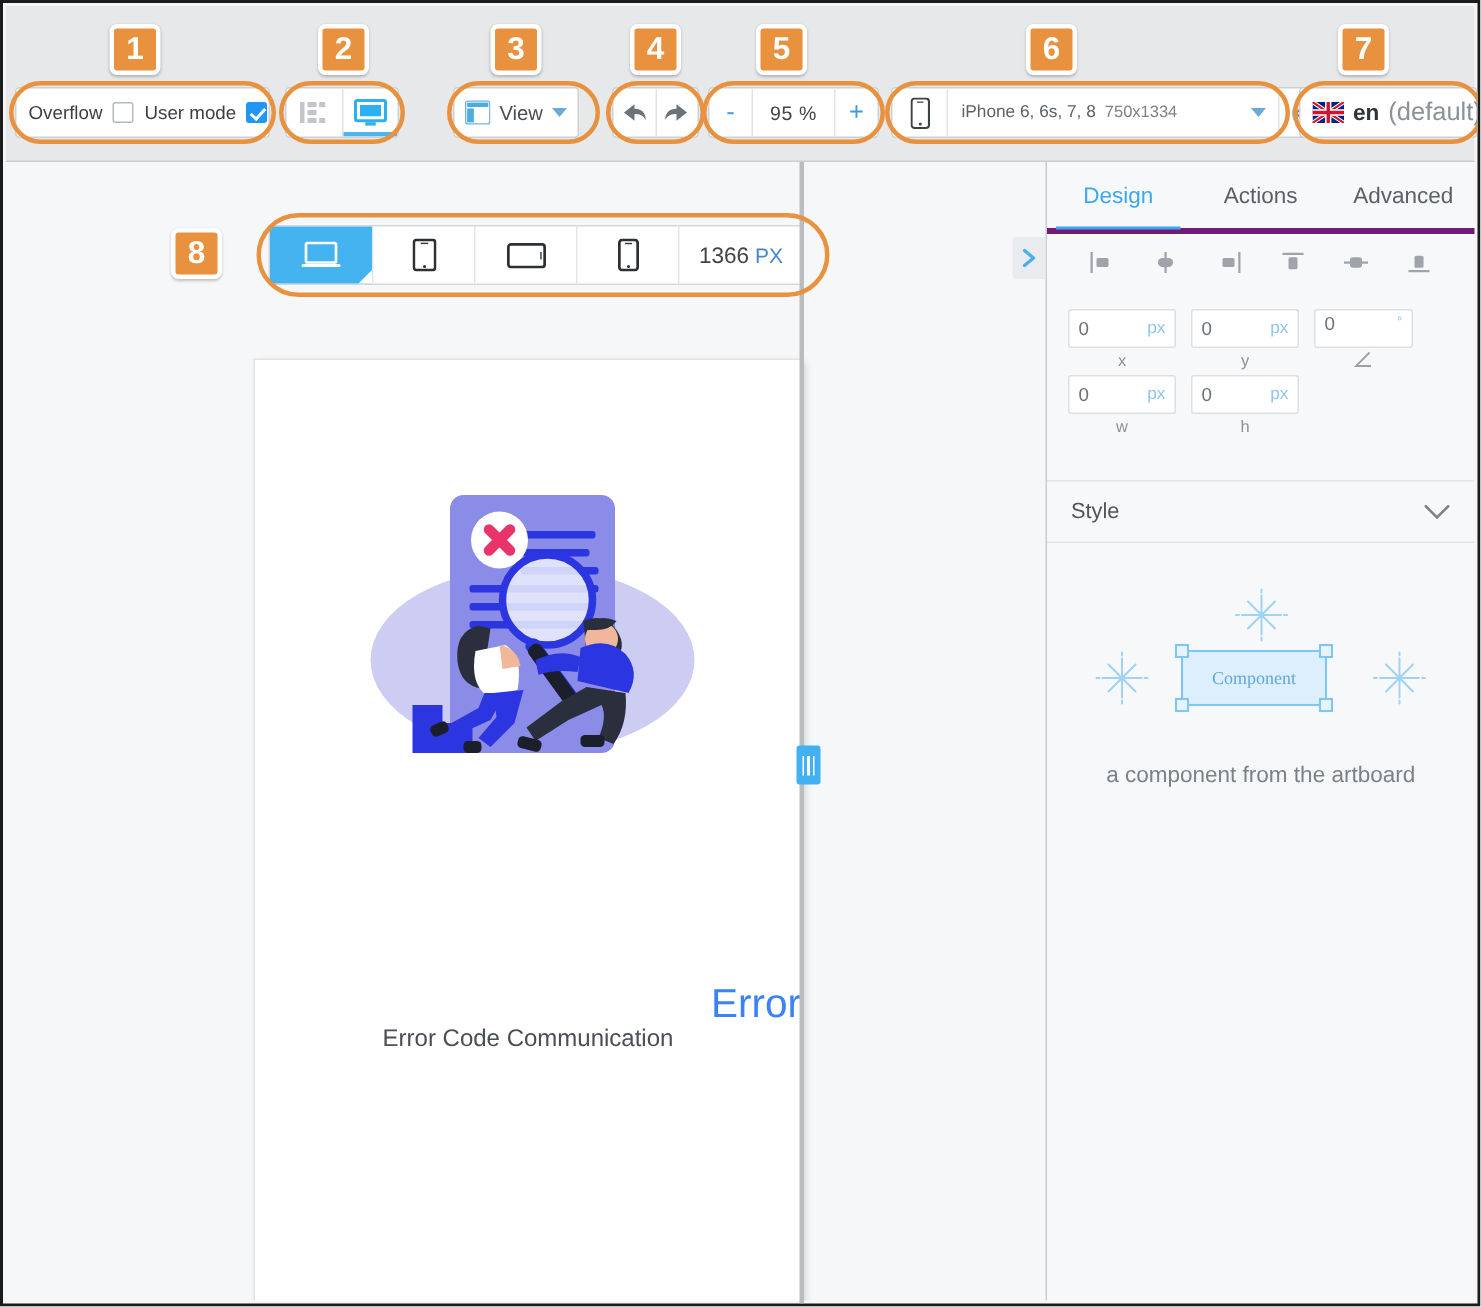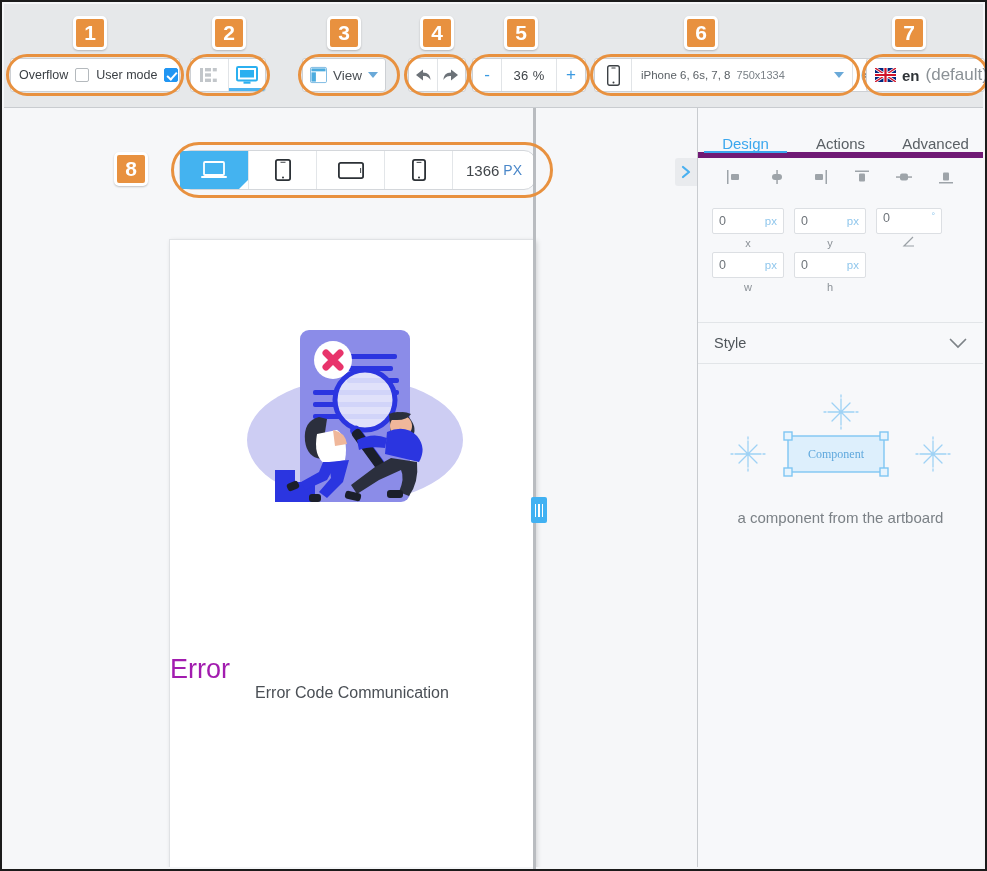--- a/index.html
+++ b/index.html
@@ -112,21 +112,21 @@
   .stage{
     position:absolute;left:2px;top:106px;right:287px;bottom:2px;
     background:#f6f7f9;
     border-right:1px solid #c9ccd0;
     overflow:hidden;
   }
   
   .bpbar{
     position:absolute;left:175px;top:42px;
     height:40px;display:flex;align-items:stretch;
-    background:#fff;border:1px solid #d4d7db;border-radius:12px;
+    background:#fff;border:1px solid #d4d7db;border-radius:2px;
     box-sizing:border-box;
   }
   .bp{
     width:68px;display:flex;align-items:center;justify-content:center;
     position:relative;box-sizing:border-box;
   }
   .bp+.bp{border-left:1px solid #e3e6e9;}
   .bp.active{background:#44b3f0;}
   .bp.active:after{
     content:"";position:absolute;right:0;bottom:0;
@@ -139,22 +139,22 @@
 
   
   .artboard{
     position:absolute;left:165px;top:131px;width:366px;height:700px;
     background:#fff;border:1px solid #e0e2e5;
     box-shadow:2px 2px 5px rgba(0,0,0,.16);
     box-sizing:border-box;overflow:hidden;
   }
   .illus{position:absolute;left:50%;top:82px;transform:translateX(-50%);}
   .err-title{
-    position:absolute;left:0;right:0;top:414px;text-align:left;
-    font-size:27px;color:#a21caf;
+    position:absolute;left:0;right:0;top:414px;text-align:right;
+    font-size:27px;color:#3b82f6;
   }
   .err-sub{
     position:absolute;left:0;right:0;top:444px;text-align:center;
     font-size:16px;color:#4a4f55;
   }
   .accept{
     position:absolute;left:50px;right:50px;top:565px;height:40px;
     background:#6583f2;border-radius:4px;color:#fff;font-size:14.5px;
     display:flex;align-items:center;justify-content:center;
   }
@@ -172,21 +172,21 @@
     position:absolute;right:288px;top:156px;width:22px;height:28px;
     background:#e9ebee;border-radius:3px 0 0 3px;
     display:flex;align-items:center;justify-content:center;z-index:20;
   }
 
   
   .panel{
     position:absolute;right:2px;top:106px;width:285px;bottom:2px;
     background:#f7f8fa;box-sizing:border-box;
   }
-  .tabs{display:flex;height:44px;border-bottom:6px solid #701a75;background:#f7f8fa;align-items:flex-end;}
+  .tabs{display:flex;height:44px;border-bottom:4px solid #701a75;background:#f7f8fa;}
   .tab{
     flex:1;display:flex;align-items:center;justify-content:center;
     font-size:15px;color:#5a6065;position:relative;
   }
   .tab.active{color:#3ba7ee;}
   .tab.active:after{content:"";position:absolute;left:6px;right:6px;bottom:-1px;height:2.5px;background:#3ba7ee;}
 
   .align-row{display:flex;height:38px;align-items:center;justify-content:space-around;padding:0 16px;background:#f7f8fa;}
   .algn{width:26px;height:18px;display:flex;align-items:center;justify-content:center;}
 
@@ -273,21 +273,21 @@
       </div>
       <div class="arrowcell">
         <svg width="18" height="14" viewBox="0 0 18 14">
           <path d="M16 7 L9 1.5 L9 4.5 C4 4.5 1.5 7.5 1.5 12 C3.5 8.5 6 8 9 8 L9 12.5 Z" fill="#6c7278"></path>
         </svg>
       </div>
     </div>
 
     <div class="tb-group" id="g5">
       <div class="zcell zminus">-</div>
-      <div class="zcell zval">36 %</div>
+      <div class="zcell zval">95 %</div>
       <div class="zcell zplus">+</div>
     </div>
 
     <div class="tb-group" id="g6">
       <div class="dev-icon">
         <svg width="13" height="21" viewBox="0 0 13 21">
           <rect x="0.7" y="0.7" width="11.6" height="19.6" rx="2" fill="none" stroke="#3c4145" stroke-width="1.4"></rect>
           <rect x="4.3" y="2.6" width="4.4" height="0.9" rx="0.4" fill="#3c4145"></rect>
           <circle cx="6.5" cy="17.6" r="1" fill="#3c4145"></circle>
         </svg>

